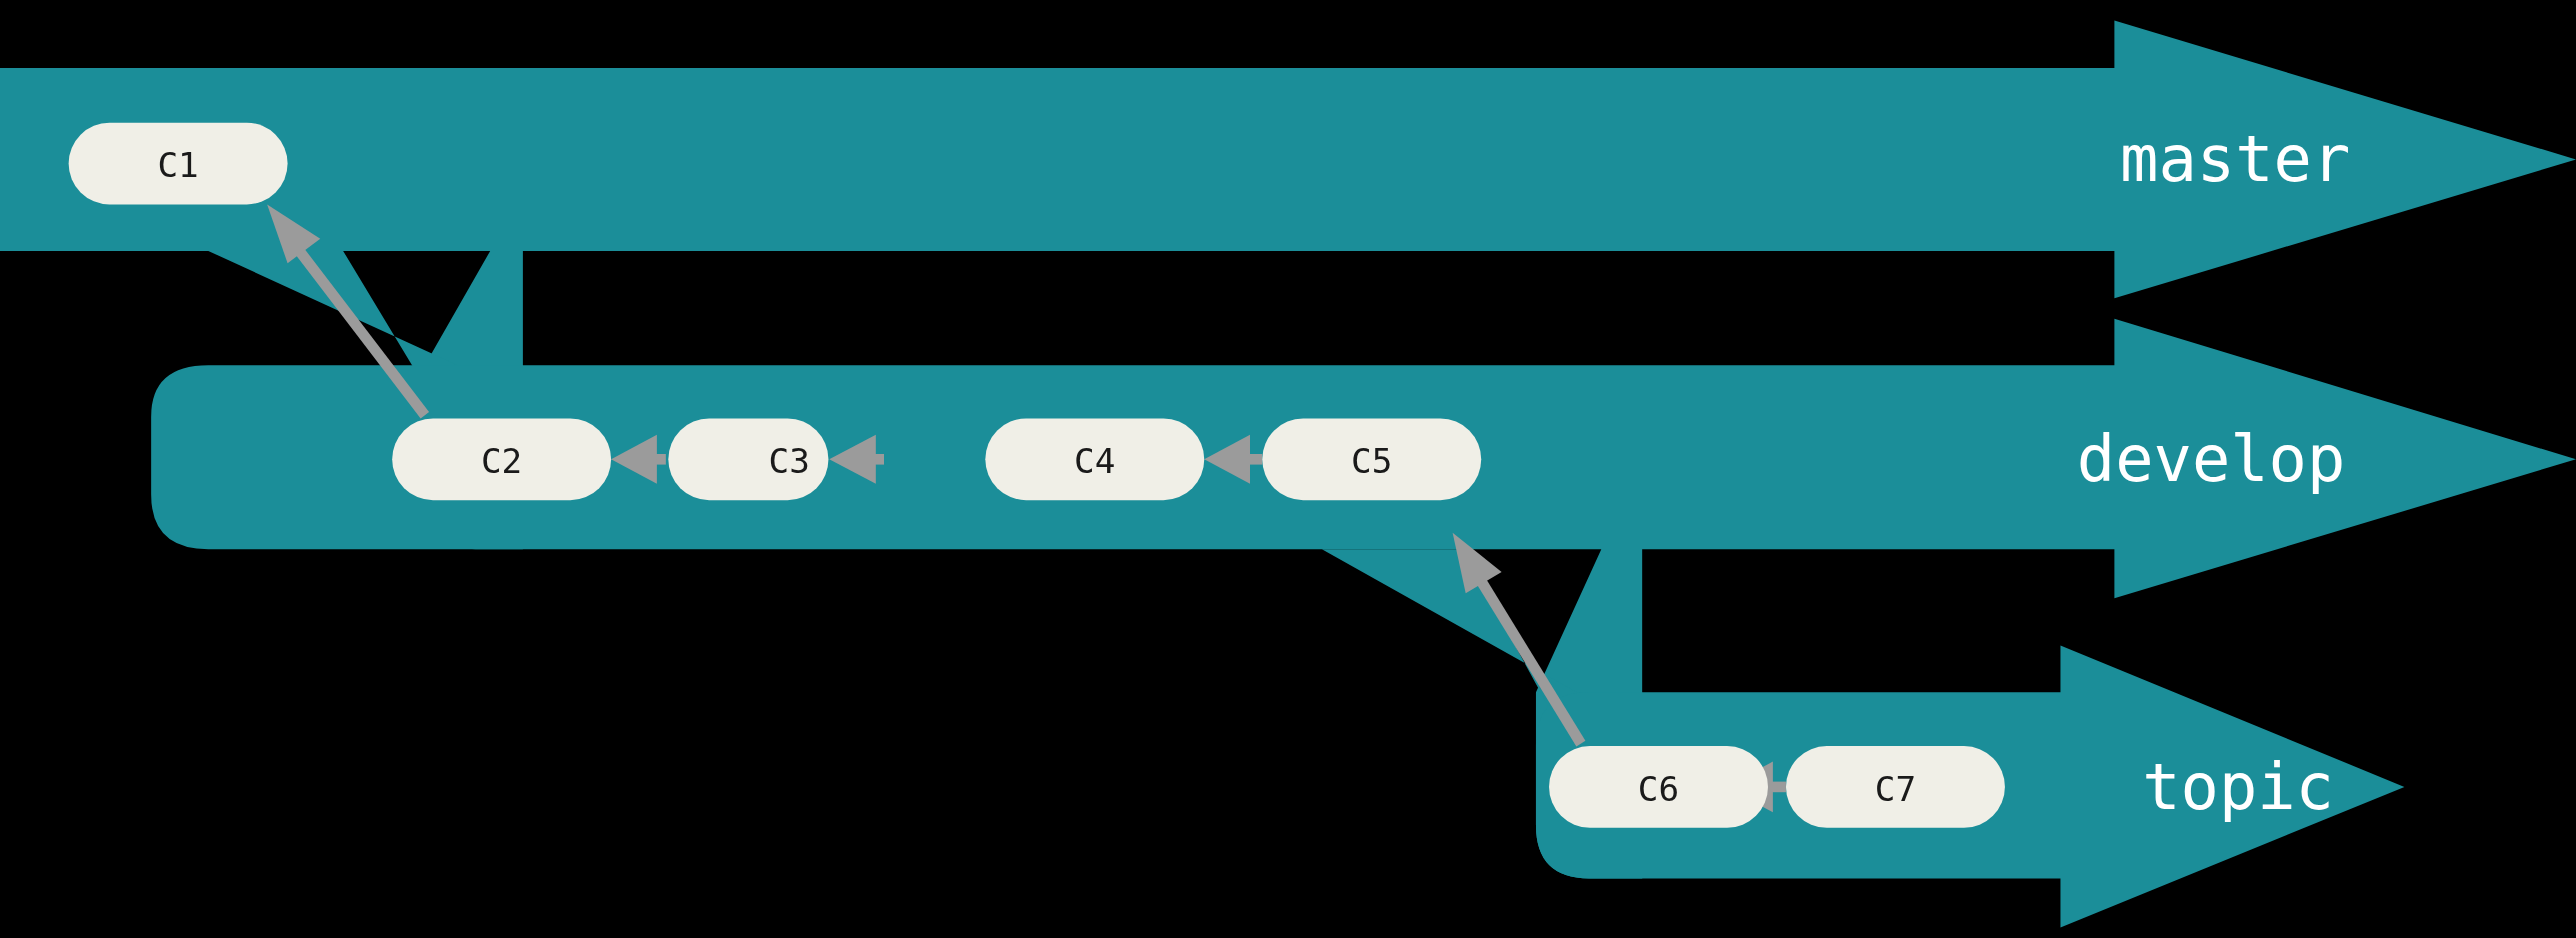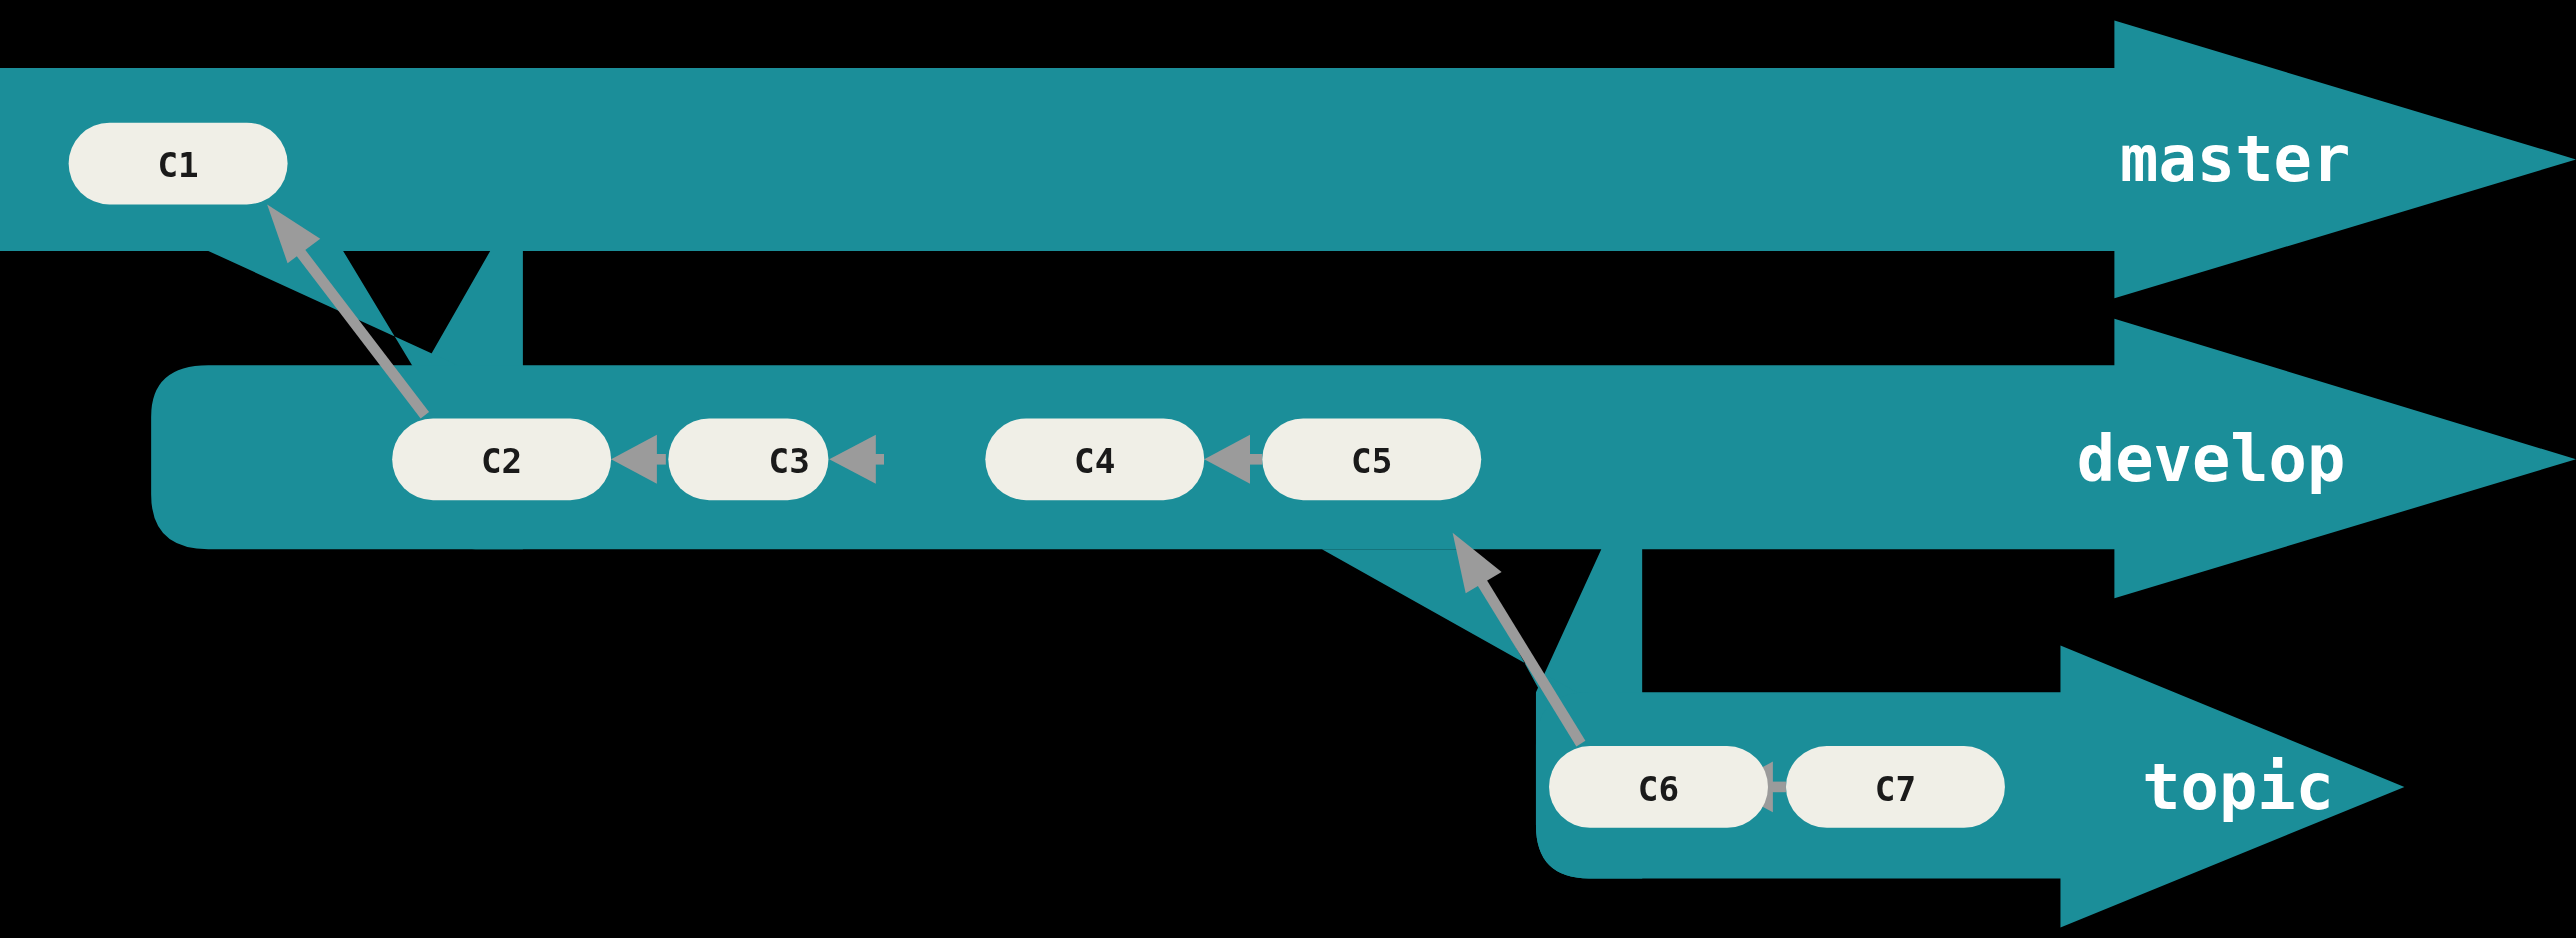--- a/index.html
+++ b/index.html
@@ -11,21 +11,20 @@
     width: 2576px;
     height: 939px;
     overflow: hidden;
     font-family: "DejaVu Sans Mono", monospace;
   }
   #stage {
     position: relative;
     width: 2384px;
     height: 939px;
     background: #000000;
-    font-weight: bold;
   }
   svg.diagram {
     display: block;
     width: 2576px;
     height: 939px;
   }
   .branch-band { fill: #1b8e99; }
   .commit-node {
     fill: #f0efe7;
     stroke: none;

